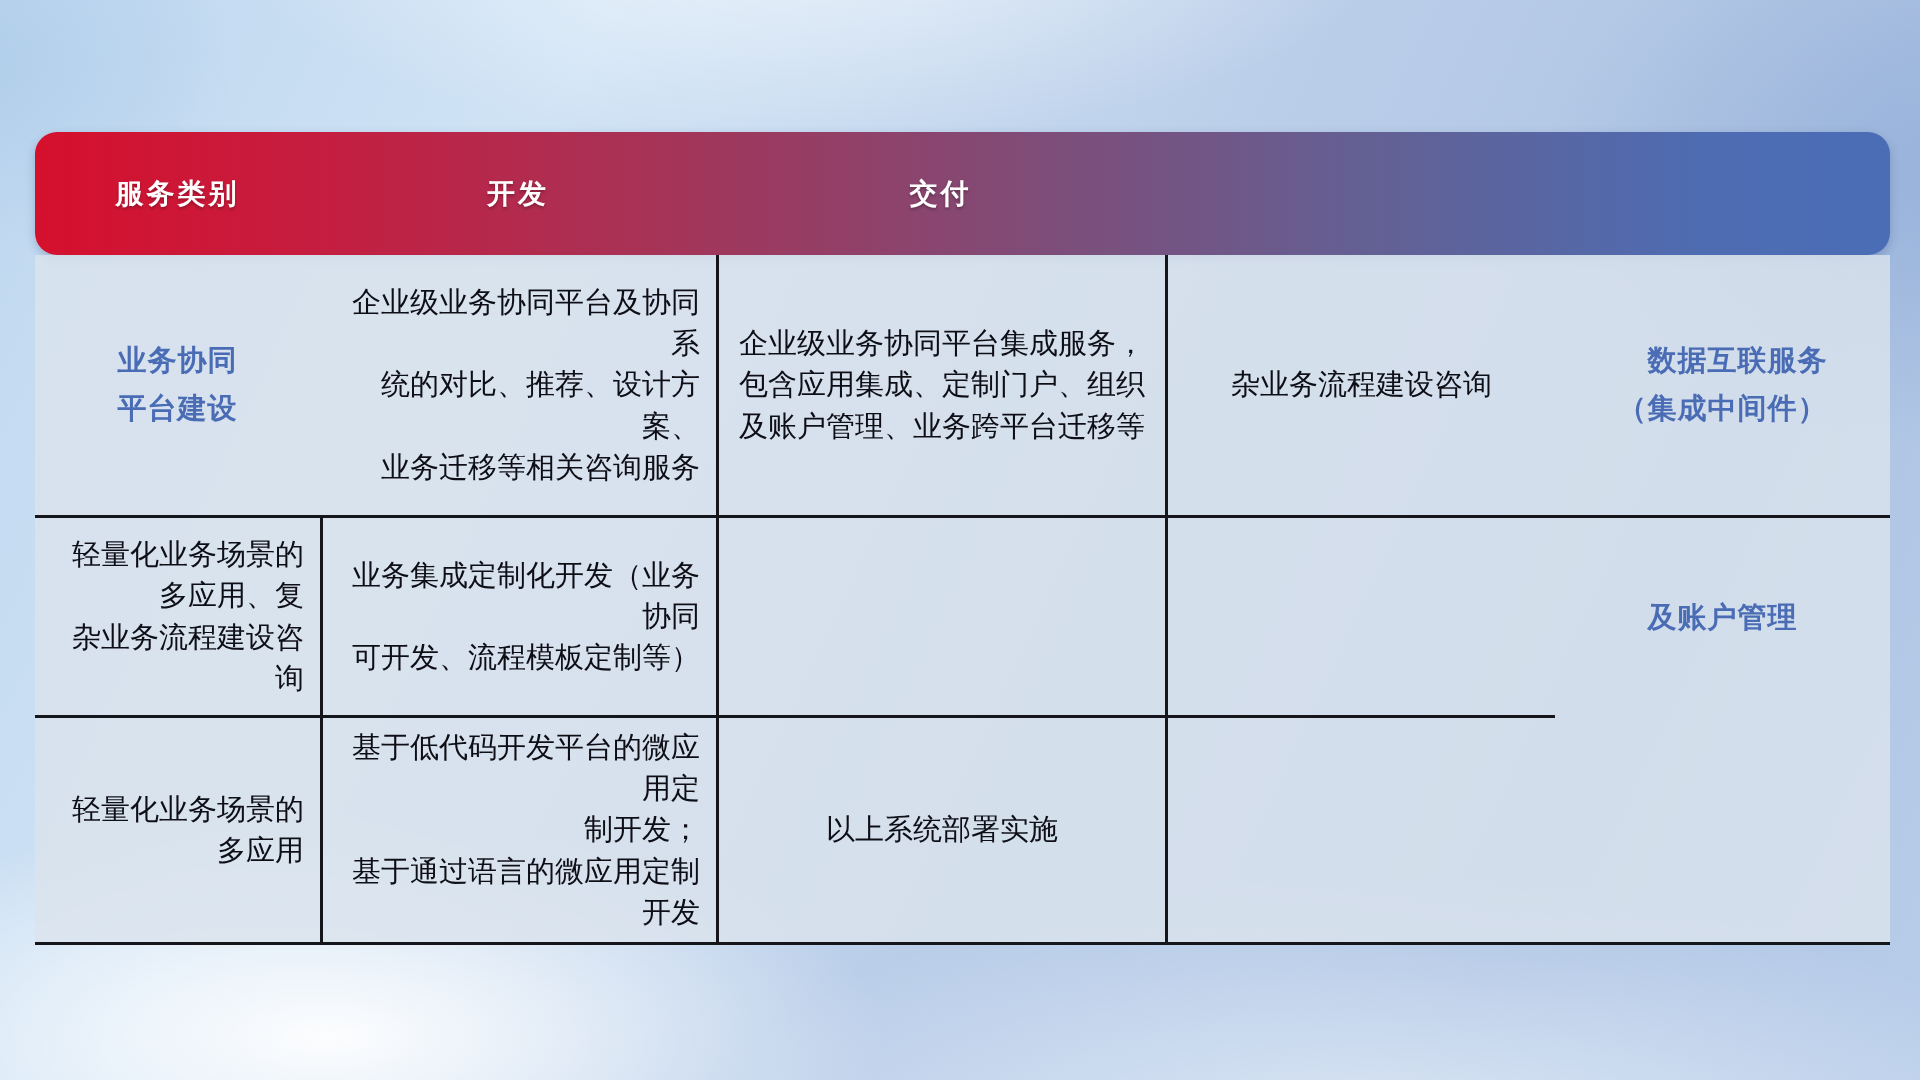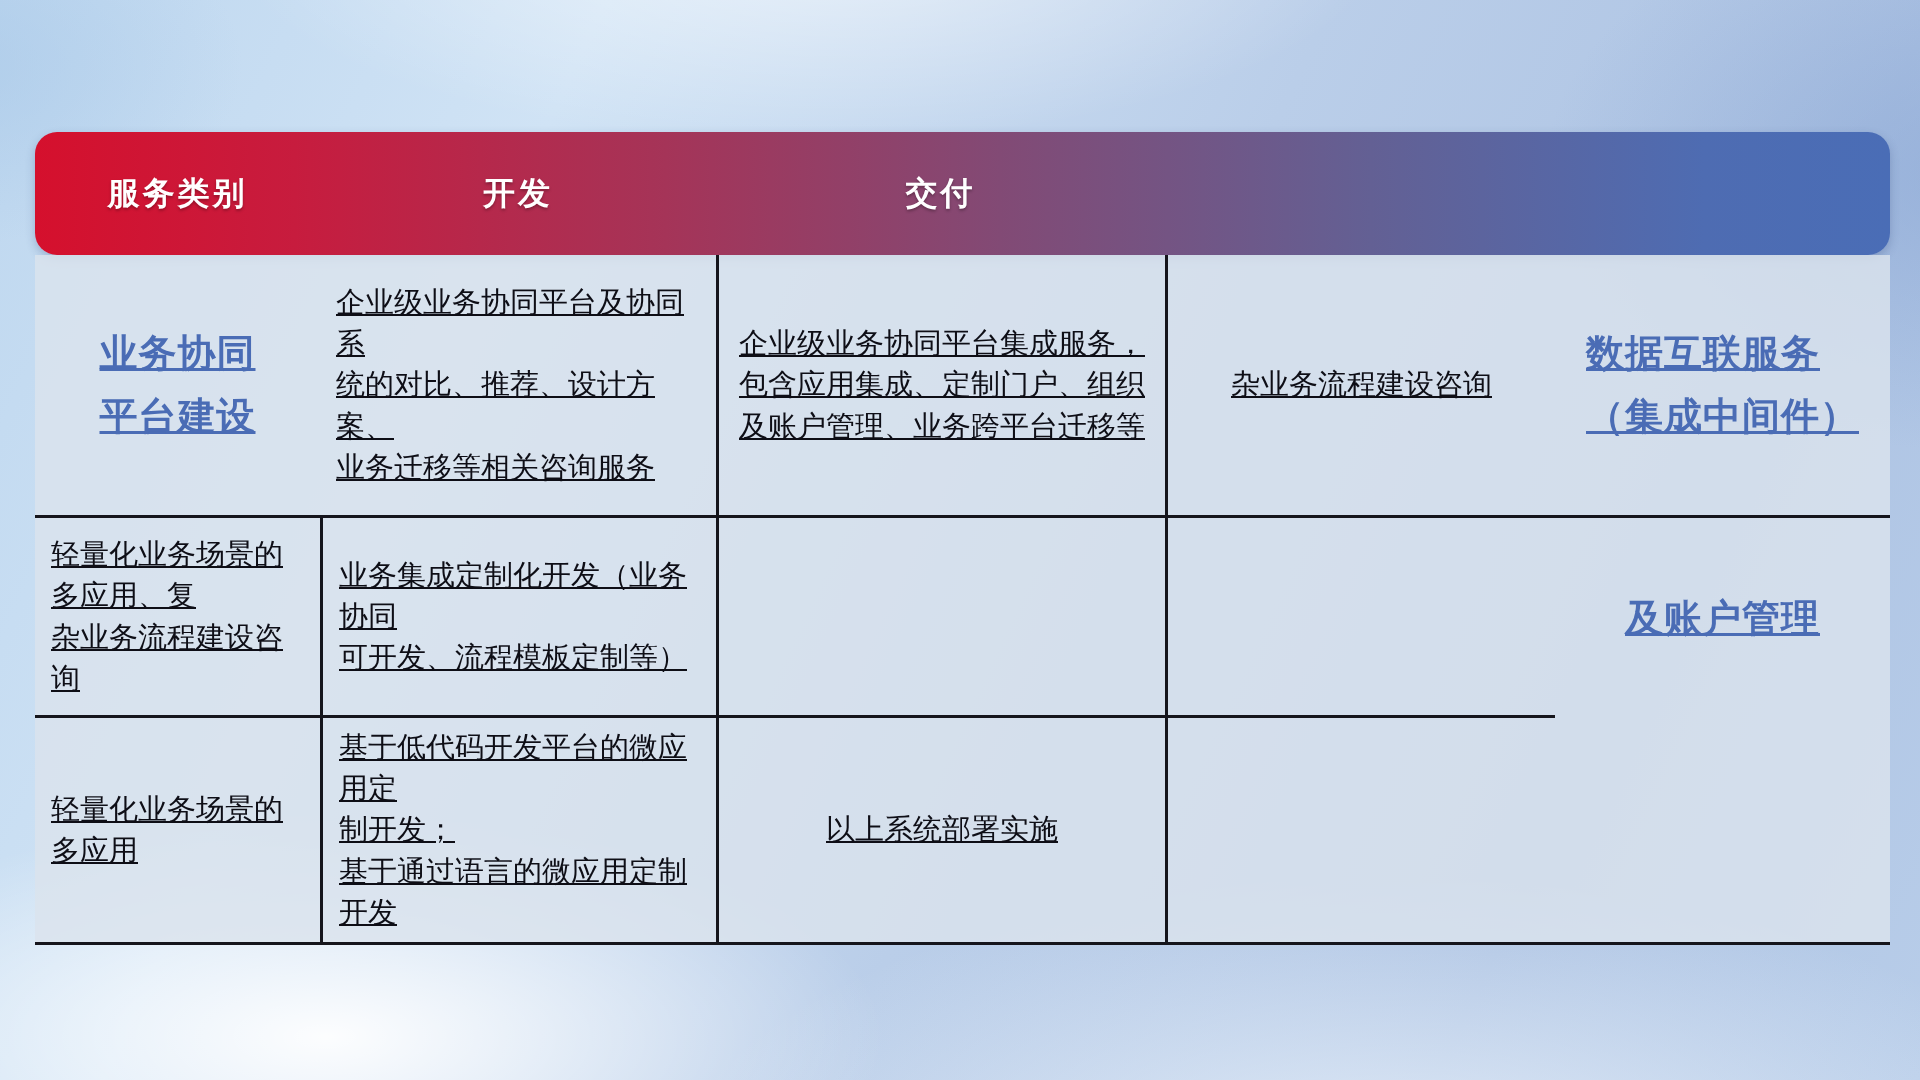--- a/index.html
+++ b/index.html
@@ -20,36 +20,36 @@
   .svc-table{position:absolute;left:35px;top:132px;width:1855px;}
   .svc-header{
     display:grid;
     grid-template-columns:285px 396px 449px 390px 335px;
     height:123px;align-items:center;
     border-radius:22px;
     background:linear-gradient(90deg,#d5102d 0%,#c71c3e 14%,#a53458 34%,#824a75 52%,#636094 72%,#4e6cb2 90%,#4a6db6 100%);
     box-shadow:0 4px 10px rgba(40,60,110,0.25);
   }
   .hcell{
-    text-align:center;color:#ffffff;font-size:32px;font-weight:bold;
+    text-align:center;color:#ffffff;font-size:28px;font-weight:bold;
     letter-spacing:3px;text-shadow:0 2px 3px rgba(0,0,0,0.28);
   }
   .svc-body{
     display:grid;
     grid-template-columns:285px 396px 449px 390px 335px;
     grid-template-rows:263px 200px 224px;
     background:rgba(219,227,237,0.82);
     border-bottom:3px solid #15151c;
   }
   .cell{
     display:flex;align-items:center;justify-content:center;
-    text-align:left;font-size:29px;color:#0e0e16;line-height:1.42;
-    white-space:pre-line;padding:0 16px;box-sizing:border-box;text-decoration:underline;
+    text-align:right;font-size:29px;color:#0e0e16;line-height:1.42;
+    white-space:pre-line;padding:0 16px;box-sizing:border-box;
   }
-  .cat{color:#4a6cb5;font-weight:bold;font-size:38px;line-height:1.65;letter-spacing:1px;}
+  .cat{color:#4a6cb5;font-weight:bold;font-size:29px;line-height:1.65;letter-spacing:1px;}
   .bl{border-left:3px solid #15151c;}
   .bb{border-bottom:3px solid #15151c;}
 </style>
 </head>
 <body>
 
 <div class="slide">
   <div class="svc-table">
 
     <div class="svc-header">

